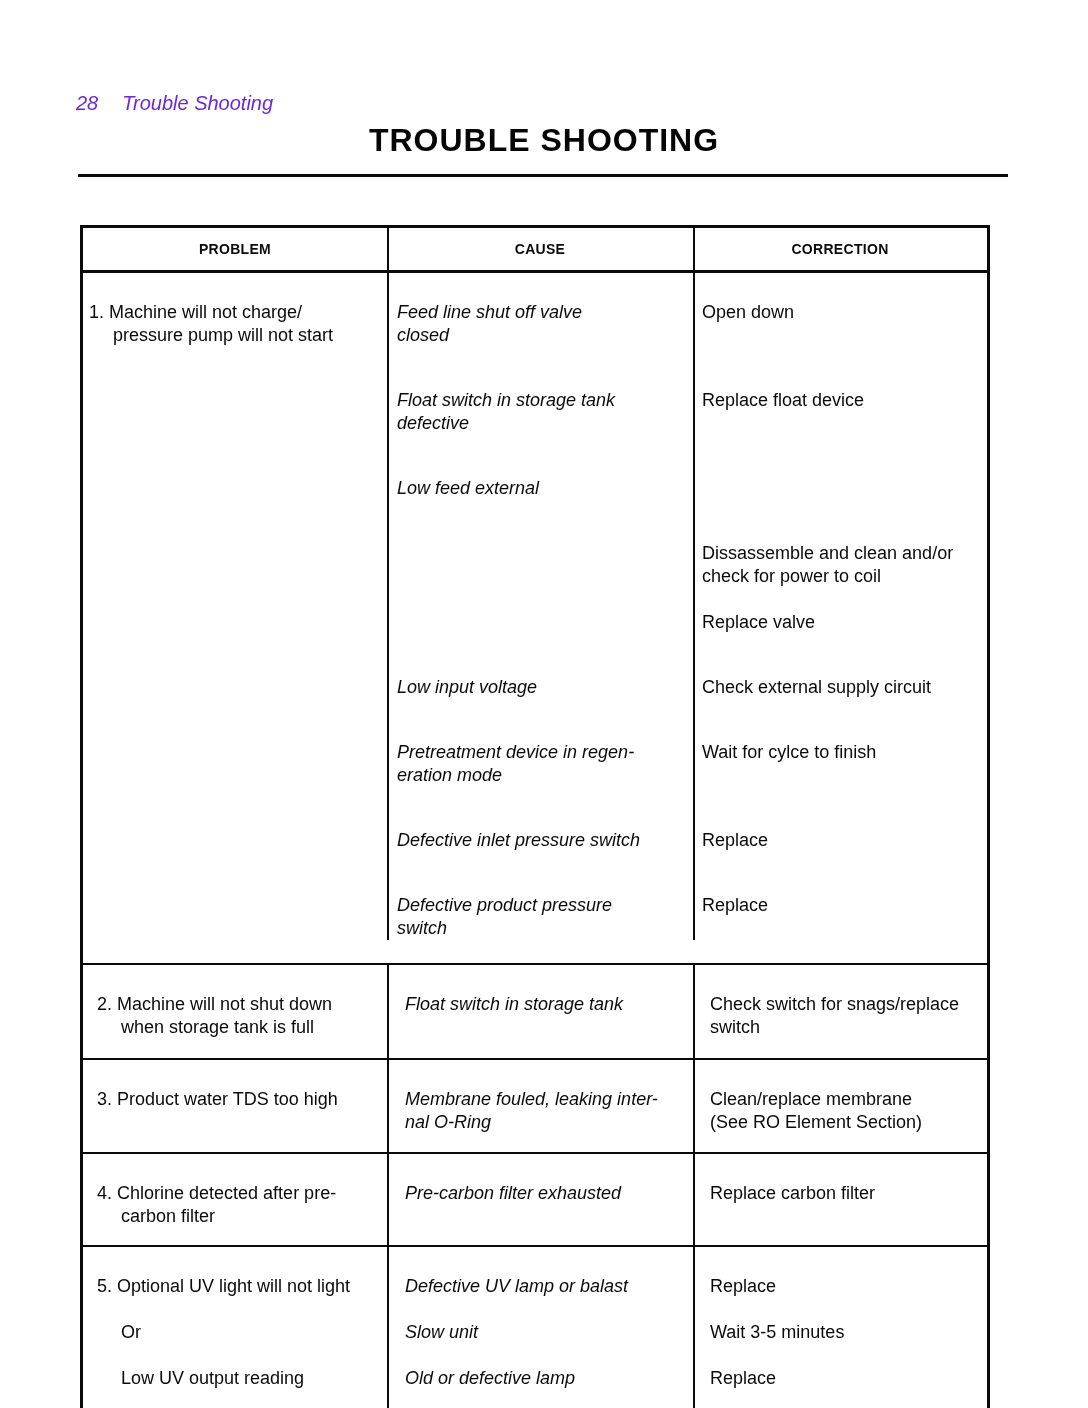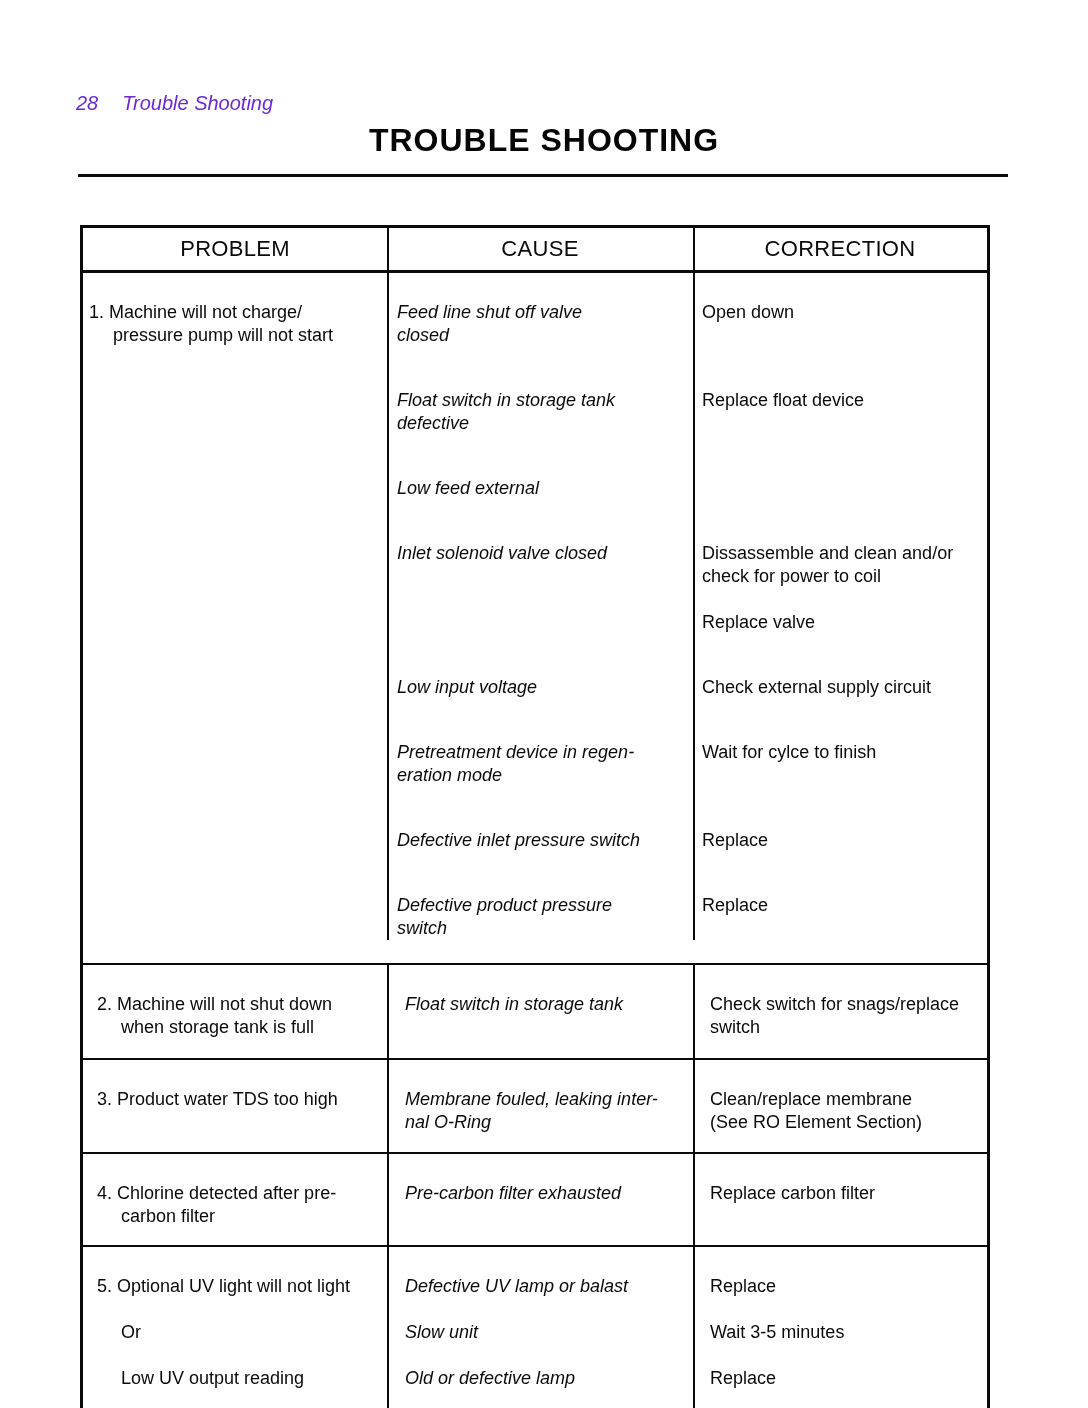--- a/index.html
+++ b/index.html
@@ -59,22 +59,22 @@
   .thead, .trow { position: relative; }
   .thead {
     display: grid;
     grid-template-columns: 304px 306px 1fr;
     align-items: center;
     min-height: 42px;
     border-bottom: 3px solid #0a0a0a;
   }
   .th {
     text-align: center;
-    font-weight: normal;
-    font-size: 22px;
+    font-weight: bold;
+    font-size: 14px;
     letter-spacing: 0.3px;
   }
   .trow { padding-top: 9px; box-sizing: border-box; }
   .trow + .trow { border-top: 2px solid #0a0a0a; padding-left: 8px; }
 
   .vline {
     position: absolute;
     top: 0;
     bottom: 0;
     width: 2px;
@@ -133,21 +133,20 @@
       </div>
       <div class="pair">
         <div class="cell cell-c">Float switch in storage tank
 defective</div>
         <div class="cell cell-r">Replace float device</div>
       </div>
       <div class="pair">
         <div class="cell cell-c">Low feed external</div>
       </div>
       <div class="pair">
-        <div class="cell cell-c">Inlet solenoid valve closed</div>
         <div class="cell cell-r">Dissassemble and clean and/or
 check for power to coil
 
 Replace valve</div>
       </div>
       <div class="pair">
         <div class="cell cell-c">Low input voltage</div>
         <div class="cell cell-r">Check external supply circuit</div>
       </div>
       <div class="pair">

